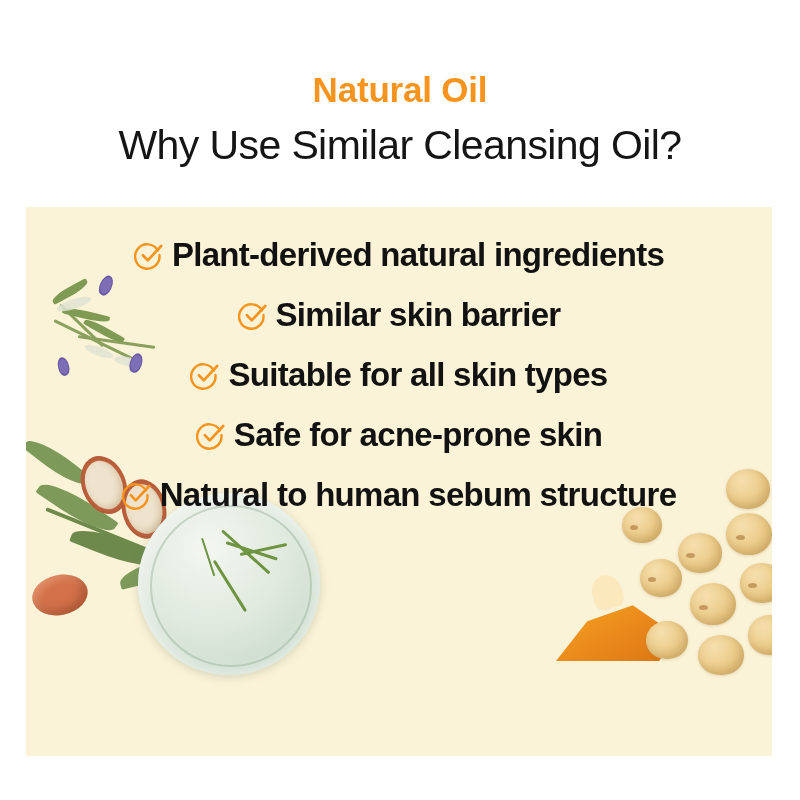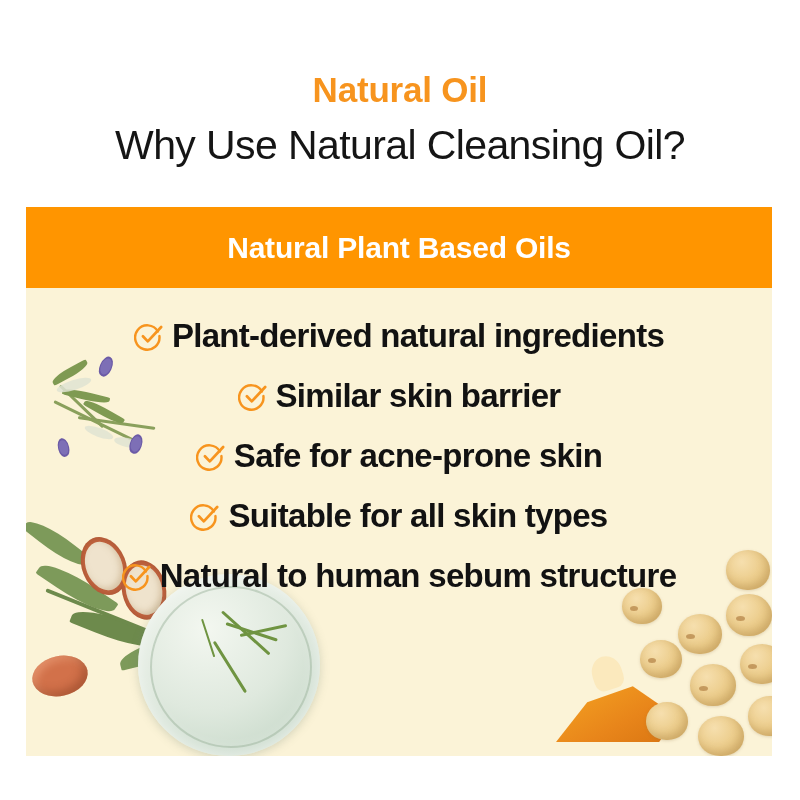--- a/index.html
+++ b/index.html
@@ -84,27 +84,24 @@
         background:radial-gradient(circle at 36% 30%, #f6dfae 0%, #eccd8c 50%, #ddb96f 100%);
         box-shadow:inset -3px -4px 8px rgba(170,130,70,.40), 0 1px 3px rgba(150,120,70,.25);}
   .bean-eye{position:absolute;background:#b5864a;border-radius:50%;opacity:.75;}
 </style>
 </head>
 <body>
 
 <div class="page">
 
   <div class="eyebrow">Natural Oil</div>
-  <div class="headline">Why Use Natural Cleansing Oil?</div>
+  <div class="headline">Why Use Similar Cleansing Oil?</div>
 
   <div class="panel">
 
-    <div class="panel-header">
-      <div class="panel-header-title">Natural Plant Based Oils</div>
-    </div>
 
     <div class="panel-body">
 
       <div class="decor">
 
         <div>
           <div class="lav-stem" style="left:28px;top:112px;width:96px;height:3px;transform:rotate(26deg);"></div>
           <div class="lav-stem" style="left:34px;top:96px;width:60px;height:3px;transform:rotate(44deg);"></div>
           <div class="lav-stem" style="left:52px;top:128px;width:78px;height:3px;transform:rotate(8deg);"></div>
           <div class="lav-leaf" style="left:24px;top:80px;width:40px;height:9px;transform:rotate(-28deg);"></div>
@@ -187,29 +184,29 @@
             <path d="M9.5 16.3l5.2 5.4L29 6.4" fill="none" stroke="#F7941E" stroke-width="2.9" stroke-linecap="round" stroke-linejoin="round"></path>
           </svg>
           <span class="bullet-label">Similar skin barrier</span>
         </div>
 
         <div class="bullet">
           <svg class="check-icon" viewBox="0 0 32 32">
             <path d="M25.5 11.2a13 13 0 1 0 1.6 4.9" fill="none" stroke="#F7941E" stroke-width="2.6" stroke-linecap="round"></path>
             <path d="M9.5 16.3l5.2 5.4L29 6.4" fill="none" stroke="#F7941E" stroke-width="2.9" stroke-linecap="round" stroke-linejoin="round"></path>
           </svg>
+          <span class="bullet-label">Suitable for all skin types</span>
+        </div>
+
+        <div class="bullet">
+          <svg class="check-icon" viewBox="0 0 32 32">
+            <path d="M25.5 11.2a13 13 0 1 0 1.6 4.9" fill="none" stroke="#F7941E" stroke-width="2.6" stroke-linecap="round"></path>
+            <path d="M9.5 16.3l5.2 5.4L29 6.4" fill="none" stroke="#F7941E" stroke-width="2.9" stroke-linecap="round" stroke-linejoin="round"></path>
+          </svg>
           <span class="bullet-label">Safe for acne-prone skin</span>
-        </div>
-
-        <div class="bullet">
-          <svg class="check-icon" viewBox="0 0 32 32">
-            <path d="M25.5 11.2a13 13 0 1 0 1.6 4.9" fill="none" stroke="#F7941E" stroke-width="2.6" stroke-linecap="round"></path>
-            <path d="M9.5 16.3l5.2 5.4L29 6.4" fill="none" stroke="#F7941E" stroke-width="2.9" stroke-linecap="round" stroke-linejoin="round"></path>
-          </svg>
-          <span class="bullet-label">Suitable for all skin types</span>
         </div>
 
         <div class="bullet">
           <svg class="check-icon" viewBox="0 0 32 32">
             <path d="M25.5 11.2a13 13 0 1 0 1.6 4.9" fill="none" stroke="#F7941E" stroke-width="2.6" stroke-linecap="round"></path>
             <path d="M9.5 16.3l5.2 5.4L29 6.4" fill="none" stroke="#F7941E" stroke-width="2.9" stroke-linecap="round" stroke-linejoin="round"></path>
           </svg>
           <span class="bullet-label">Natural to human sebum structure</span>
         </div>
 

